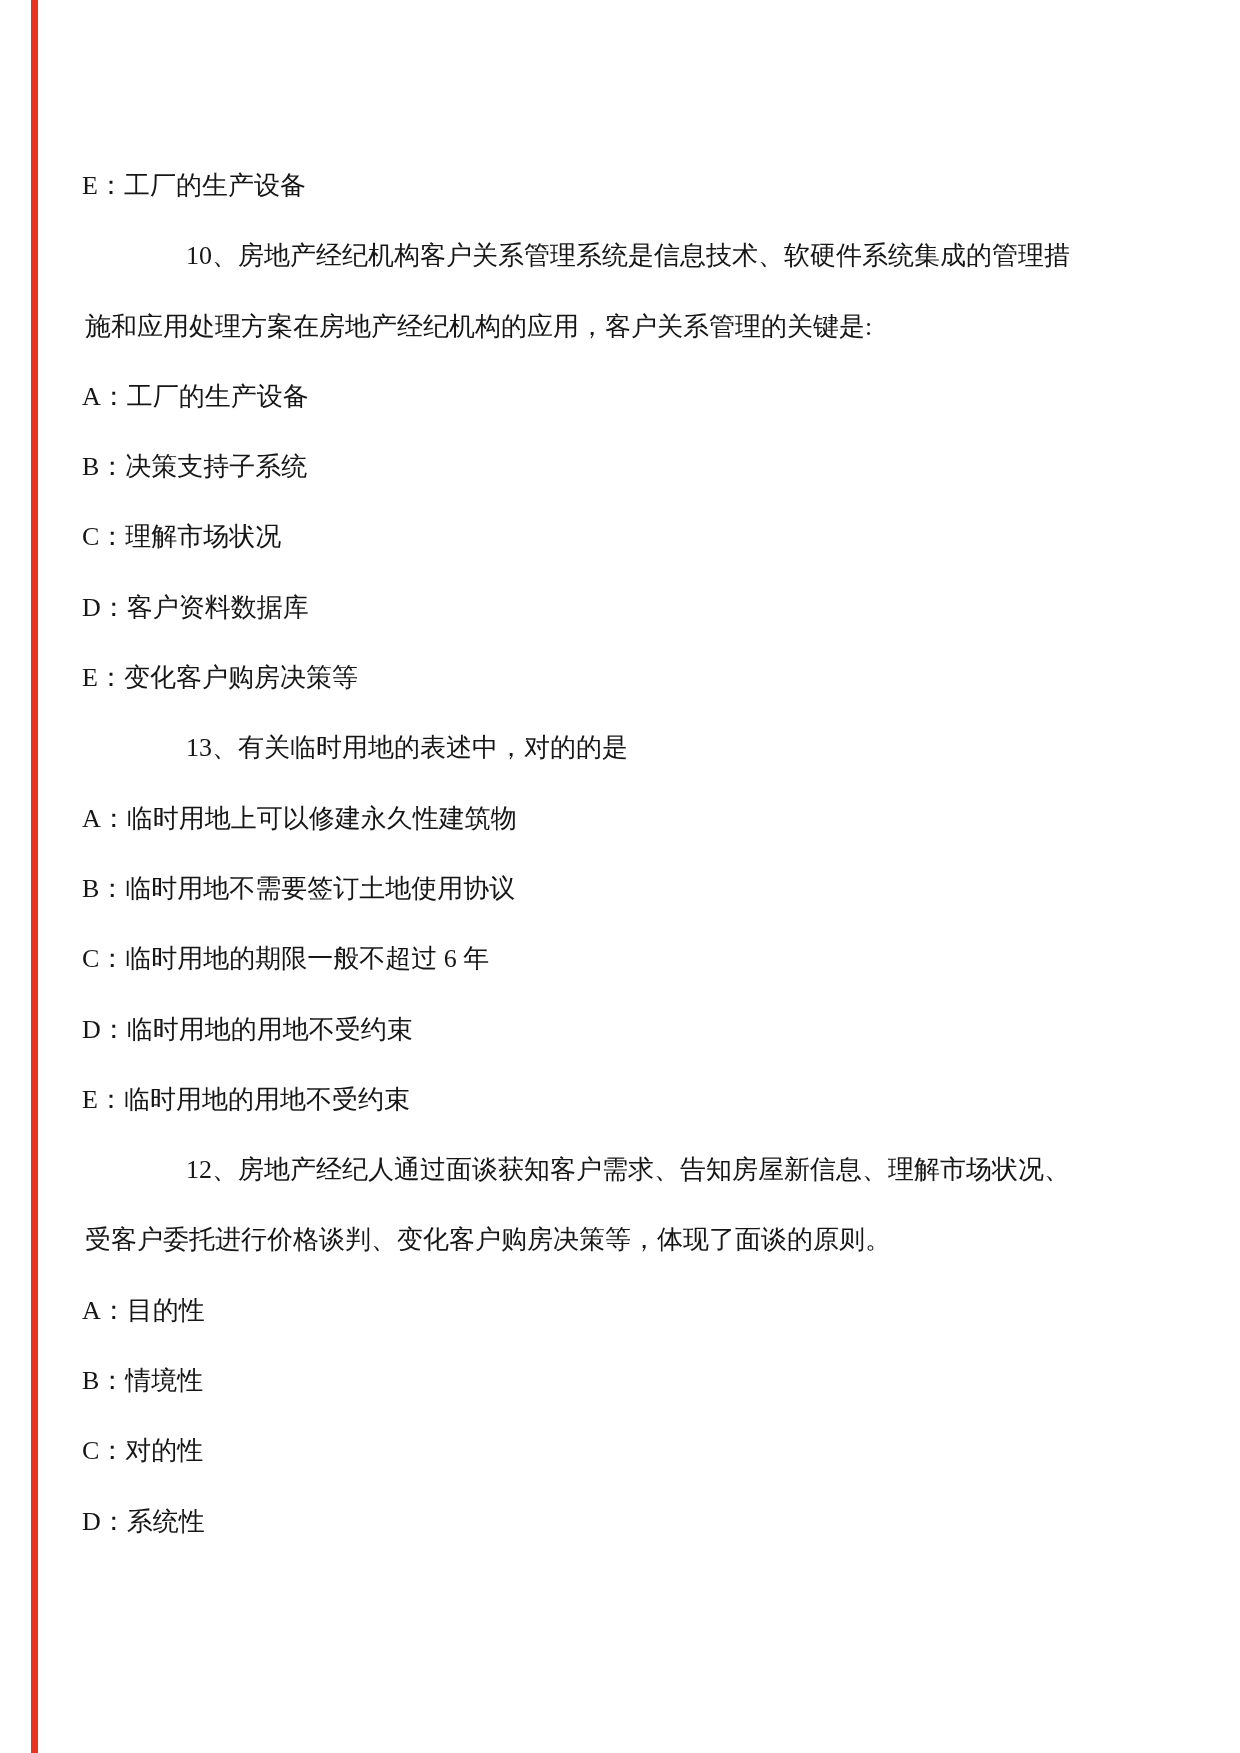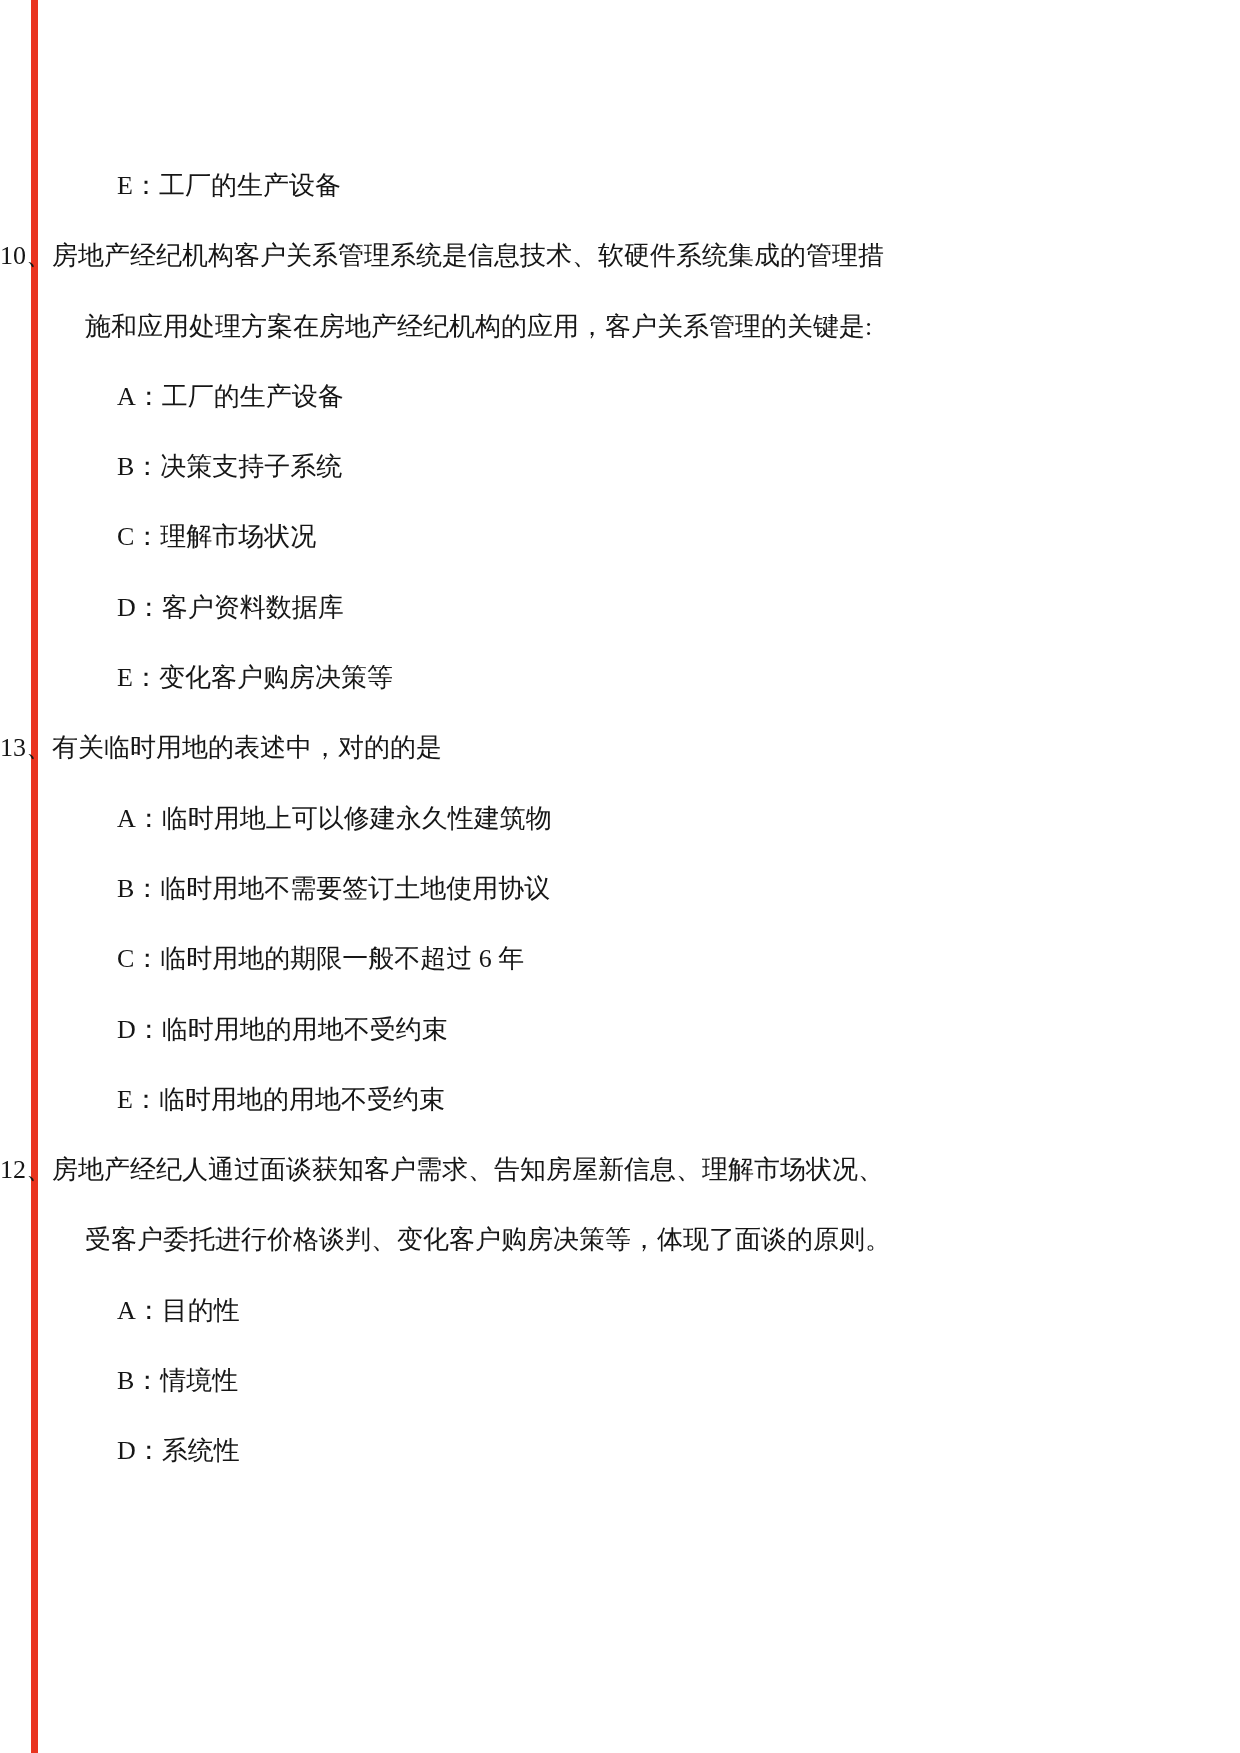--- a/index.html
+++ b/index.html
@@ -34,23 +34,23 @@
     right: 0;
     color: #161616;
     font-size: 26px;
   }
   .line {
     height: 70.3px;
     line-height: 70.3px;
     white-space: pre;
     letter-spacing: 0px;
   }
-  .q    { }
+  .q    { padding-left: 186px; }
   .cont { padding-left: 85px; }
-  .opt  { padding-left: 117px; font-family: Liberation Serif, serif; }
+  .opt  { padding-left: 82px; font-family: Liberation Serif, serif; }
 </style>
 </head>
 <body>
 
 <div class="page">
   <div class="margin-line"></div>
 
   <div class="doc">
     <div class="line opt">E：工厂的生产设备</div>
     <div class="line q">10、房地产经纪机构客户关系管理系统是信息技术、软硬件系统集成的管理措</div>
@@ -63,15 +63,16 @@
     <div class="line q">13、有关临时用地的表述中，对的的是</div>
     <div class="line opt">A：临时用地上可以修建永久性建筑物</div>
     <div class="line opt">B：临时用地不需要签订土地使用协议</div>
     <div class="line opt">C：临时用地的期限一般不超过 6 年</div>
     <div class="line opt">D：临时用地的用地不受约束</div>
     <div class="line opt">E：临时用地的用地不受约束</div>
     <div class="line q">12、房地产经纪人通过面谈获知客户需求、告知房屋新信息、理解市场状况、</div>
     <div class="line cont">受客户委托进行价格谈判、变化客户购房决策等，体现了面谈的原则。</div>
     <div class="line opt">A：目的性</div>
     <div class="line opt">B：情境性</div>
+    <div class="line opt">C：对的性</div>
     <div class="line opt">D：系统性</div>
   </div>
 </div>
 
 </body></html>

